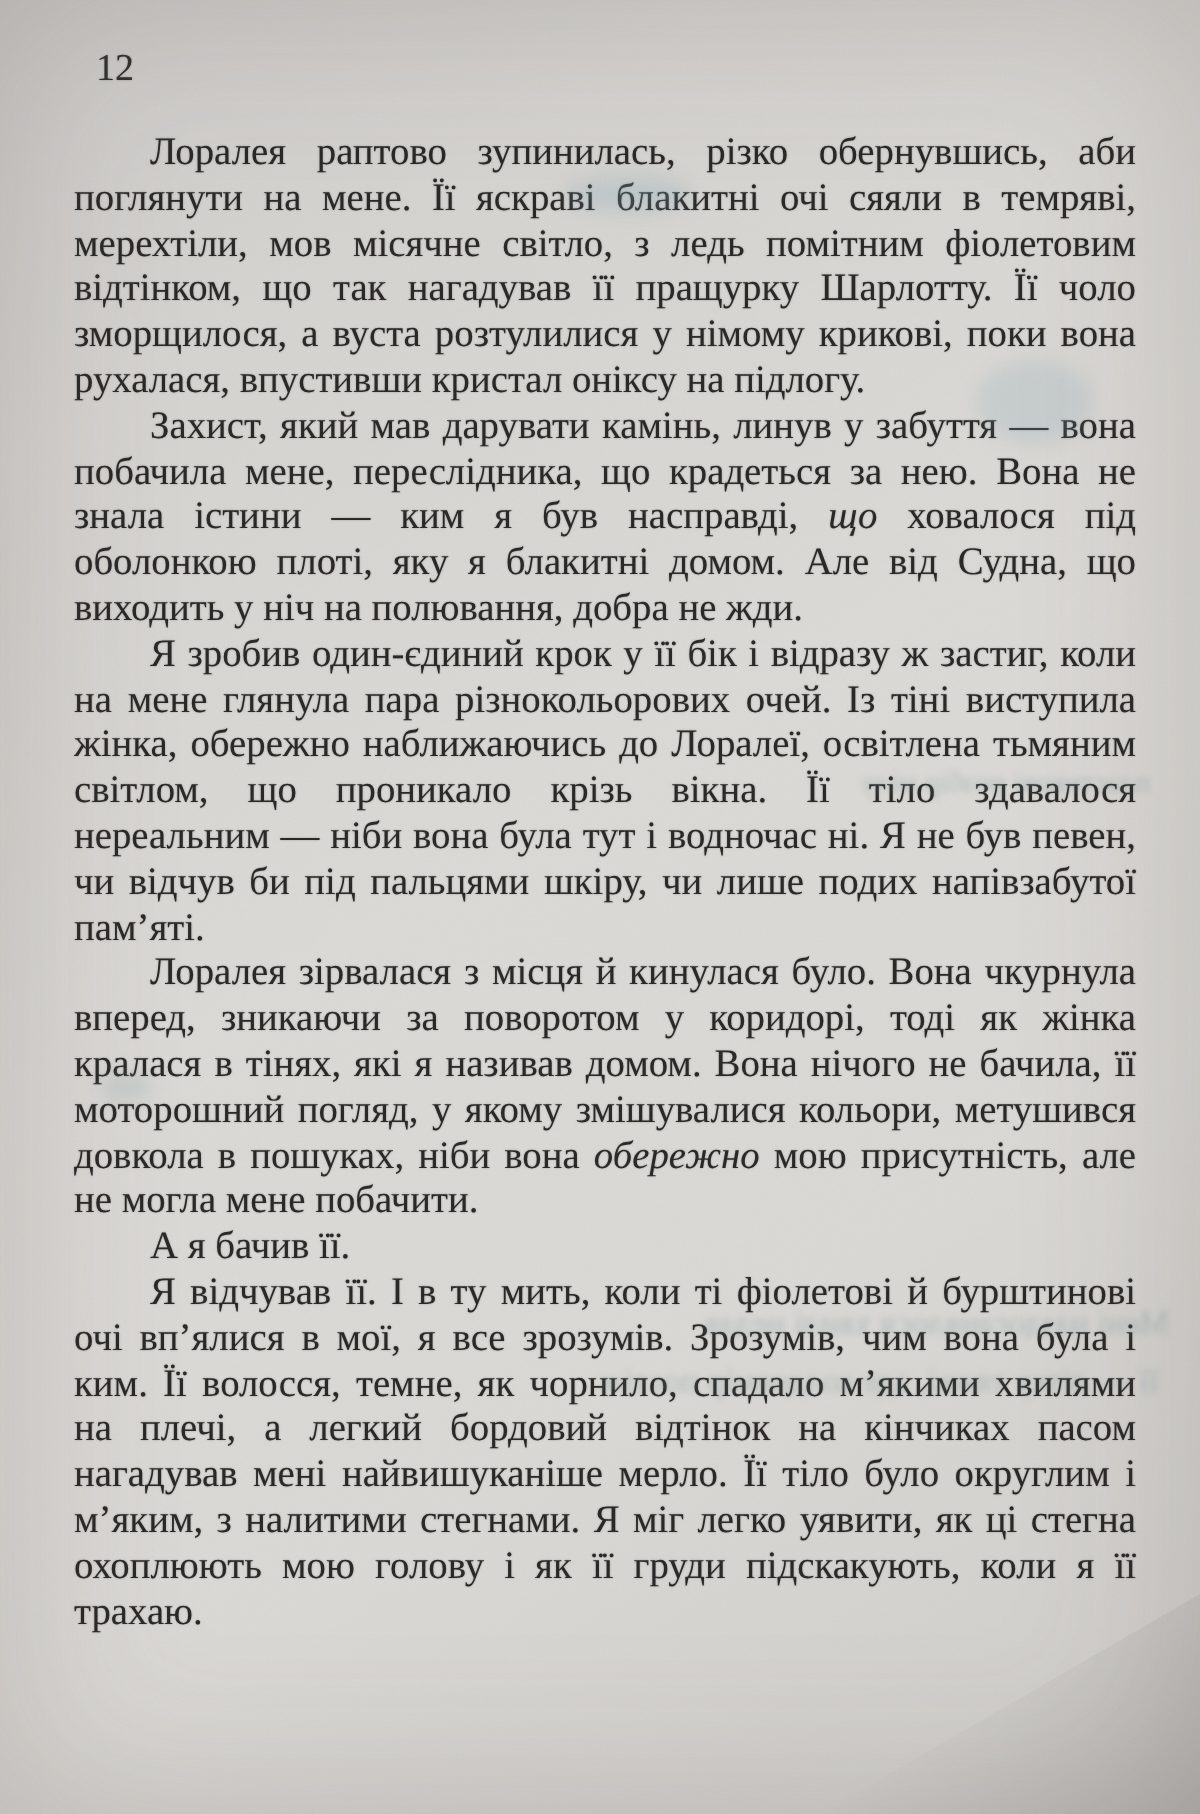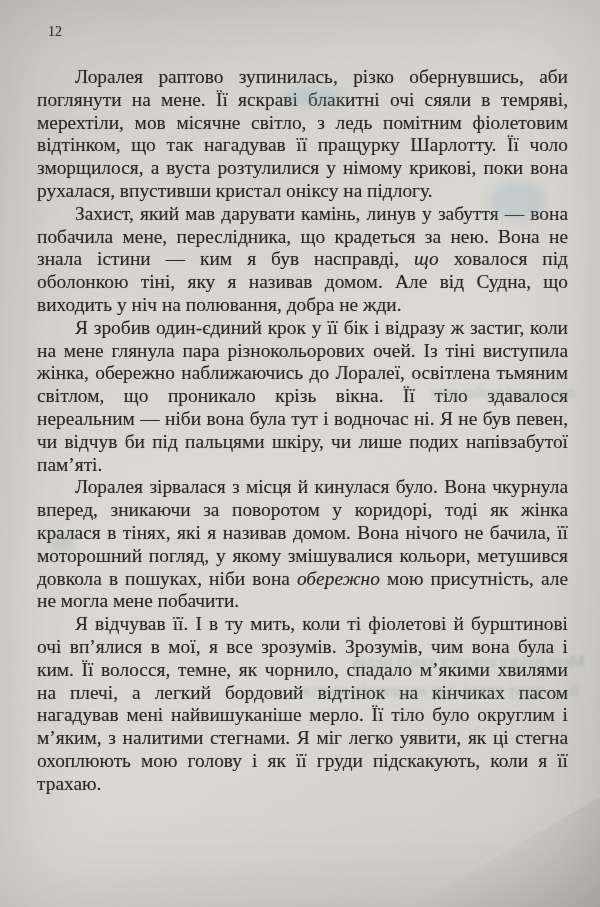--- a/index.html
+++ b/index.html
@@ -39,21 +39,21 @@
     width: 190px;
     height: 110px;
     clip-path: polygon(100% 0%, 0% 100%, 100% 100%);
     background: linear-gradient(135deg, rgba(60,58,54,0) 35%, rgba(60,58,54,0.16) 100%);
     pointer-events: none;
   }
   .page-number {
     position: absolute;
     left: 48px;
     top: 24px;
-    font-size: 14px;
+    font-size: 19px;
     color: #2e2d2c;
     text-shadow: 0 0 1px rgba(46,45,44,0.4);
   }
   .text-block {
     position: absolute;
     left: 37px;
     top: 66px;
     width: 531px;
     font-size: 19.4px;
     line-height: 22.8px;
@@ -109,23 +109,24 @@
 </style>
 </head>
 <body>
 
 <div class="page">
 
   <div class="page-number">12</div>
 
   <div class="text-block" id="paragraphs">
       <p><span>Лоралея раптово зупинилась, різко обернувшись, аби поглянути на мене. Її яскраві блакитні очі сяяли в темряві, мерехтіли, мов місячне світло, з ледь помітним фіолетовим відтінком, що так нагадував її пращурку Шарлотту. Її чоло зморщилося, а вуста розтулилися у німому крикові, поки вона рухалася, впустивши кристал оніксу на підлогу.</span></p>
-      <p><span>Захист, який мав дарувати камінь, линув у забуття — вона побачила мене, переслідника, що крадеться за нею. Вона не знала істини — ким я був насправді, </span><span class="it">що</span><span> ховалося під оболонкою тіні, яку я називав домом. Але від Судна, що виходить у ніч на полювання, добра не жди.</span></p>
+      <p><span>Захист, який мав дарувати камінь, линув у забуття — вона побачила мене, переслідника, що крадеться за нею. Вона не знала істини — ким я був насправді, </span><span class="it">що</span><span> ховалося під оболонкою плоті, яку я блакитні домом. Але від Судна, що виходить у ніч на полювання, добра не жди.</span></p>
       <p><span>Я зробив один-єдиний крок у її бік і відразу ж застиг, коли на мене глянула пара різнокольорових очей. Із тіні виступила жінка, обережно наближаючись до Лоралеї, освітлена тьмяним світлом, що проникало крізь вікна. Її тіло здавалося нереальним — ніби вона була тут і водночас ні. Я не був певен, чи відчув би під пальцями шкіру, чи лише подих напівзабутої пам’яті.</span></p>
       <p><span>Лоралея зірвалася з місця й кинулася було. Вона чкурнула вперед, зникаючи за поворотом у коридорі, тоді як жінка кралася в тінях, які я називав домом. Вона нічого не бачила, її моторошний погляд, у якому змішувалися кольори, метушився довкола в пошуках, ніби вона </span><span class="it">обережно</span><span> мою присутність, але не могла мене побачити.</span></p>
+      <p><span>А я бачив її.</span></p>
       <p><span>Я відчував її. І в ту мить, коли ті фіолетові й бурштинові очі вп’ялися в мої, я все зрозумів. Зрозумів, чим вона була і ким. Її волосся, темне, як чорнило, спадало м’якими хвилями на плечі, а легкий бордовий відтінок на кінчиках пасом нагадував мені найвишуканіше мерло. Її тіло було округлим і м’яким, з налитими стегнами. Я міг легко уявити, як ці стегна охоплюють мою голову і як її груди підскакують, коли я її трахаю.</span></p>
     </div>
 
   <div class="showthrough st1">пластикові розбір мілу</div>
   <div class="showthrough st2">Мені наздоганялося хвилі недав</div>
   <div class="showthrough st3">її — літку тяжкі, аде колдовмір постіж</div>
   <div class="blob blob1"></div>
   <div class="blob blob2"></div>
   <div class="blob blob3"></div>
 

